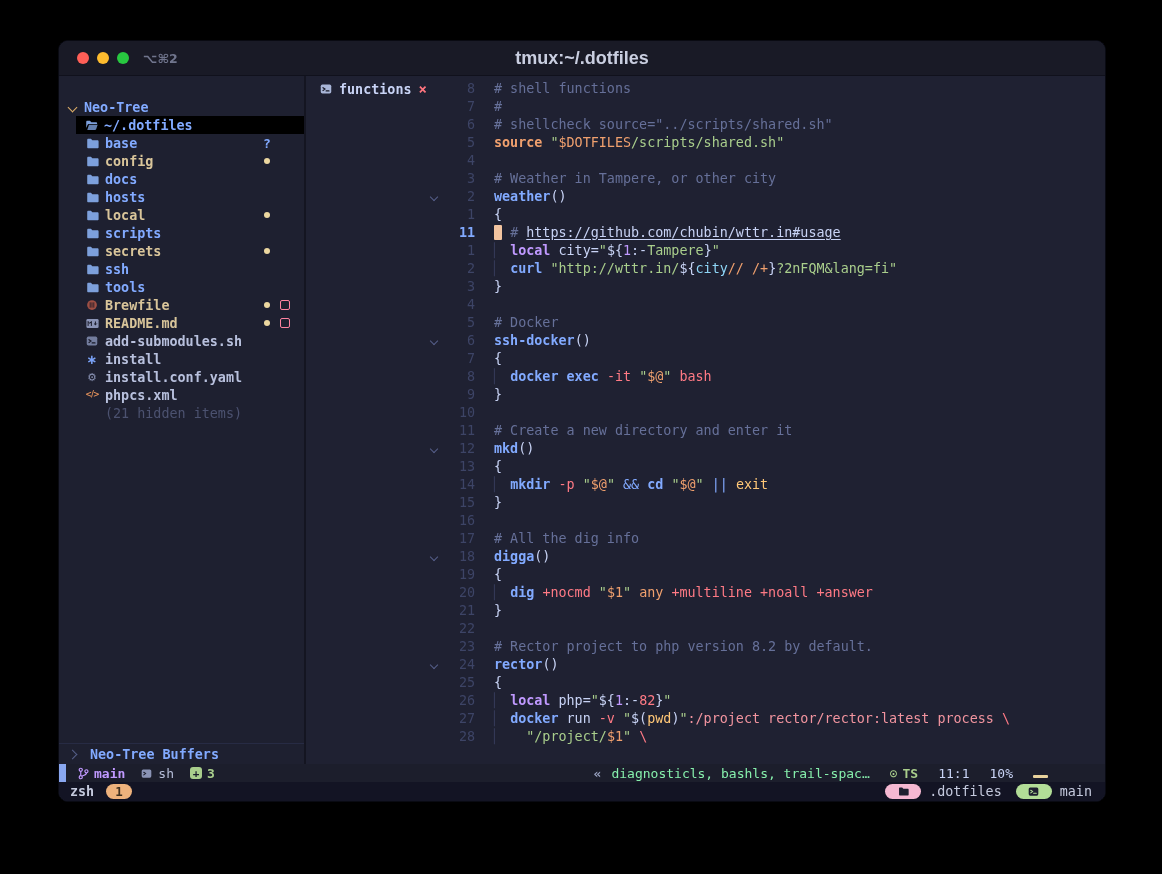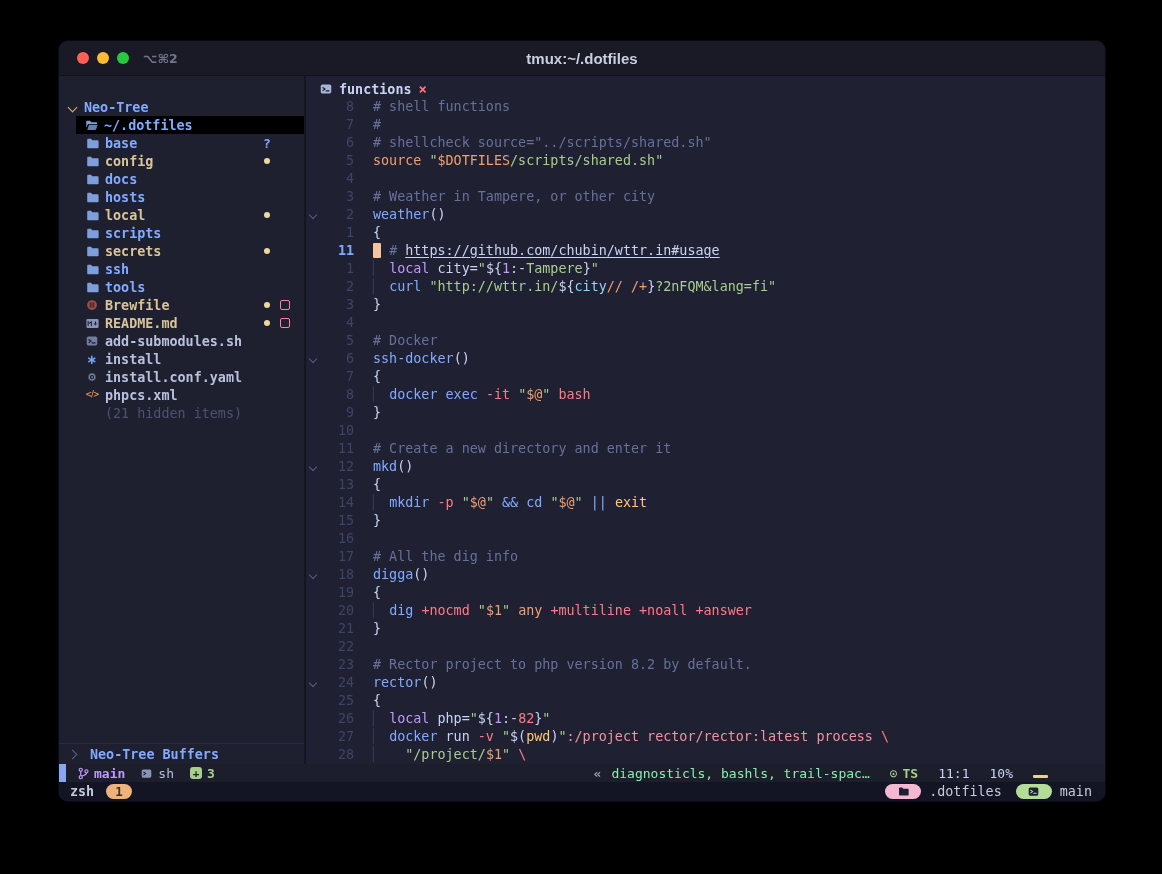--- a/index.html
+++ b/index.html
@@ -12,21 +12,21 @@
 
   
   .titlebar{height:34px;flex:0 0 auto;background:#191a26;border-bottom:1px solid #10111c;
     display:flex;align-items:center;position:relative;}
   .lights{display:flex;gap:8px;margin-left:18px;}
   .light{width:12px;height:12px;border-radius:50%;}
   .light.red{background:#ff5f57;}.light.yellow{background:#febc2e;}.light.green{background:#28c840;}
   .shortcut{margin-left:14px;font-size:12.5px;font-weight:bold;color:#70758d;
     font-family:"DejaVu Sans",sans-serif;}
   .wintitle{position:absolute;left:0;right:0;text-align:center;font-family:"Liberation Sans",sans-serif;
-    font-weight:bold;font-size:15px;color:#c9cee0;pointer-events:none;}
+    font-weight:bold;font-size:18px;color:#c9cee0;pointer-events:none;}
 
   
   .content{flex:1;display:flex;min-height:0;}
   .sidebar{width:245px;flex:0 0 auto;border-right:2px solid #141521;display:flex;flex-direction:column;background:#1e2030;gap:37px;}
   .tree{flex:1;padding-top:22px;overflow:hidden;}
   .trow{height:18px;display:flex;align-items:center;padding:0 10px 0 8px;font-size:13.4px;
     font-weight:bold;color:#b8c0dd;white-space:nowrap;}
   .trow .lbl{margin-left:6px;}
   .trow.selected{background:#000000;margin-left:17px;}
   .tint-blue{color:#82aaff;}
@@ -46,21 +46,21 @@
   .chev.right{transform:rotate(-135deg);}
   .txticon{font-size:11px;line-height:1;font-family:"DejaVu Sans",sans-serif;}
   .txticon.star{color:#7aa2f7;font-size:13px;font-weight:bold;}
   .txticon.gear{color:#8a93b5;font-size:11px;}
   .txticon.xml{color:#e08f5a;font-size:8px;font-weight:bold;letter-spacing:-1px;}
   .buffers{height:20px;flex:0 0 auto;border-top:1px solid #272b44;display:flex;align-items:center;
     padding-left:8px;font-size:13.4px;font-weight:bold;color:#82aaff;}
   .buffers .lbl{margin-left:12px;}
 
   
-  .editor{flex:1;display:flex;flex-direction:column;padding-top:4px;min-width:0;background:#1f2132;}
+  .editor{flex:1;display:flex;flex-direction:row;padding-top:4px;min-width:0;background:#1f2132;}
   .winbar{height:18px;flex:0 0 auto;display:flex;align-items:center;padding-left:14px;gap:7px;
     font-size:13.4px;}
   .winbar .tablabel{color:#c8d3f5;font-weight:bold;}
   .winbar .tabclose{color:#ff757f;font-weight:bold;font-size:14px;}
   .winbar .tabicon{color:#a9b6d8;display:flex;align-items:center;}
   .code{flex:1;overflow:hidden;}
   .cl{height:18px;line-height:18px;display:flex;font-size:13.4px;white-space:pre;}
   .fold{width:14px;flex:0 0 auto;display:flex;align-items:center;justify-content:center;}
   .fold .chev{border-color:#565f89;width:5px;height:5px;}
   .num{width:34px;flex:0 0 auto;text-align:right;color:#3d4466;}
@@ -73,21 +73,21 @@
   .c-fg{color:#c8d3f5;}
   .c-green{color:#a9ce8c;}
   .c-blue{color:#82aaff;}
   .c-magenta{color:#c099ff;}
   .c-red{color:#ff7a85;}
   .c-orange{color:#f0a06e;}
   .c-yellow{color:#ffc777;}
   .c-cyan{color:#8fd6f7;}
   .c-pink{color:#f2949f;}
   .c-uri{color:#c8d3f5;text-decoration:underline;text-underline-offset:2px;}
-  .bold{font-weight:normal;}
+  .bold{font-weight:bold;}
 
   
   .statusline{height:18px;flex:0 0 auto;background:#1c1e2c;display:flex;align-items:center;
     font-size:13px;color:#c8d3f5;}
   .sl-block{width:7px;height:100%;background:#89a7f0;flex:0 0 auto;}
   .sl-left{display:flex;align-items:center;gap:16px;margin-left:12px;}
   .sl-branch{display:flex;align-items:center;gap:5px;color:#c099ff;font-weight:bold;}
   .sl-ft{display:flex;align-items:center;gap:6px;color:#b6bed9;}
   .sl-ft .ficon{color:#8a93b5;display:flex;}
   .sl-add{display:flex;align-items:center;gap:5px;color:#a9ce8c;font-weight:bold;}

